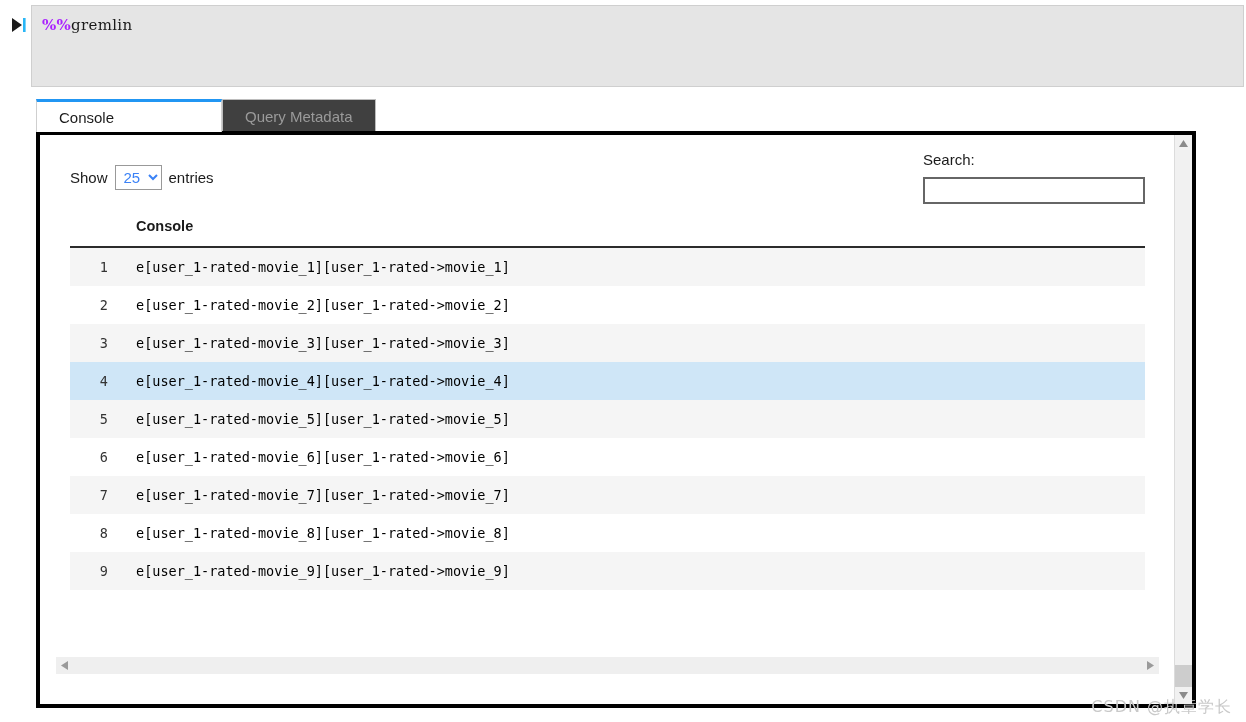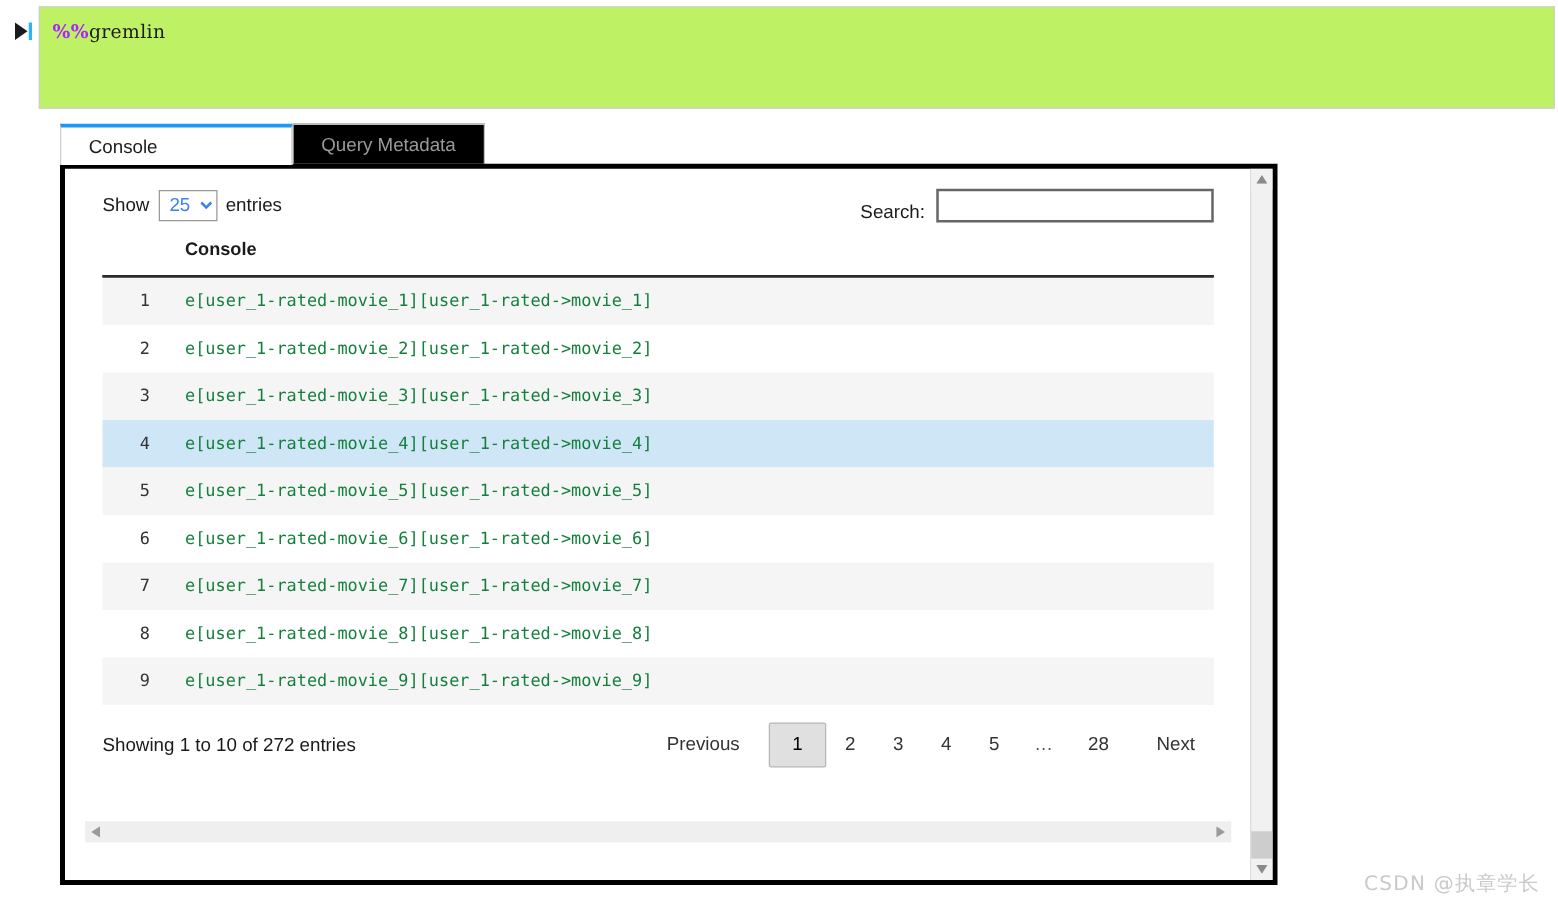--- a/index.html
+++ b/index.html
@@ -29,57 +29,57 @@
     width: 22px; height: 22px;
     display: flex;
     align-items: center;
     justify-content: center;
   }
   .code-box {
     position: absolute;
     left: 31px; top: 5px;
     right: 2px;
     height: 82px;
-    background: #bef264;
+    background: #e5e5e5;
     border: 1px solid #cfcfcf;
     box-sizing: border-box;
     padding: 12px 10px 0 10px;
     font-family: "DejaVu Serif", "Liberation Serif", serif;
     font-size: 15px;
     line-height: 1;
   }
   .code-line { white-space: pre; margin-bottom: 20px; letter-spacing: .3px;}
   .tok-magic { color: #aa22ff; font-weight: bold; }
   .tok-plain { color: #1a1a1a; }
   .tok-str   { color: #bb3e3e; }
 
   
   .panel {
     position: absolute;
-    left: 48px; top: 99px;
-    width: 974px;
+    left: 36px; top: 99px;
+    width: 1160px;
     height: 610px;
     box-sizing: border-box;
   }
   .tabstrip {
     position: relative;
     height: 33px;
     display: flex;
     align-items: flex-end;
   }
   .tab {
     box-sizing: border-box;
     height: 33px;
     padding: 0 22px;
     display: flex;
     align-items: center;
     font-size: 15px;
     cursor: pointer;
     position: relative;
-    background: #000000;
+    background: #404040;
     border: 1px solid #bdbdbd;
     border-bottom: none;
     color: #9a9a9a;
   }
   .tab.active {
     background: #ffffff;
     color: #1b1b1b;
     border: 1px solid #cfcfcf;
     border-top: 3px solid #2196f3;
     border-bottom: none;
@@ -143,21 +143,21 @@
   }
   .length-ctl { display: flex; align-items: center; gap: 7px; color: #1b1b1b; }
   .length-ctl select {
     font-family: "Liberation Sans", sans-serif;
     font-size: 15px;
     padding: 2px 4px;
     border: 1px solid #999;
     background: #fff;
     color: #3b82f6;
   }
-  .filter-ctl { display: flex; align-items: flex-end; gap: 9px; color: #1b1b1b; }
+  .filter-ctl { display: flex; align-items: flex-start; gap: 9px; color: #1b1b1b; flex-direction: column; }
   .filter-ctl input {
     width: 222px;
     height: 27px;
     border: 2px solid #666;
     background: #fff;
     font-size: 15px;
     padding: 0 5px;
     box-sizing: border-box;
     font-family: "Liberation Sans", sans-serif;
   }
@@ -175,21 +175,21 @@
     font-weight: bold;
     color: #1b1b1b;
     padding: 0 0 12px 0;
     border-bottom: 2px solid #2b2b2b;
     font-family: "Liberation Sans", sans-serif;
   }
   table.dt thead th.idx { width: 66px; }
   table.dt tbody td {
     font-family: "DejaVu Sans Mono", "Liberation Mono", monospace;
     font-size: 13.5px;
-    color: #15803d;
+    color: #000000;
     padding: 11px 0;
     white-space: pre;
   }
   table.dt tbody td.idx {
     text-align: right;
     padding-right: 28px;
     width: 66px;
     color: #333;
   }
   table.dt tbody tr.odd  { background: #f5f5f5; }
@@ -352,34 +352,20 @@
             <td class="idx">8</td>
             <td>e[user_1-rated-movie_8][user_1-rated-&gt;movie_8]</td>
           </tr>
           <tr class="odd">
             <td class="idx">9</td>
             <td>e[user_1-rated-movie_9][user_1-rated-&gt;movie_9]</td>
           </tr>
         </tbody>
       </table>
 
-      <div class="tfoot">
-        <div class="tinfo">Showing 1 to 10 of 272 entries</div>
-        <div class="pager">
-          <span class="pg prev">Previous</span>
-          <span class="pg current">1</span>
-          <span class="pg">2</span>
-          <span class="pg">3</span>
-          <span class="pg">4</span>
-          <span class="pg">5</span>
-          <span class="pg ellipsis">…</span>
-          <span class="pg">28</span>
-          <span class="pg next">Next</span>
-        </div>
-      </div>
 
     </div>
 
     <div class="hscroll">
       <div class="arrow">
         <svg width="7" height="9" viewBox="0 0 7 9">
             <polygon points="7,0 7,9 0,4.5" fill="#9a9a9a"></polygon>
           </svg>
       </div>
       <div class="arrow">

